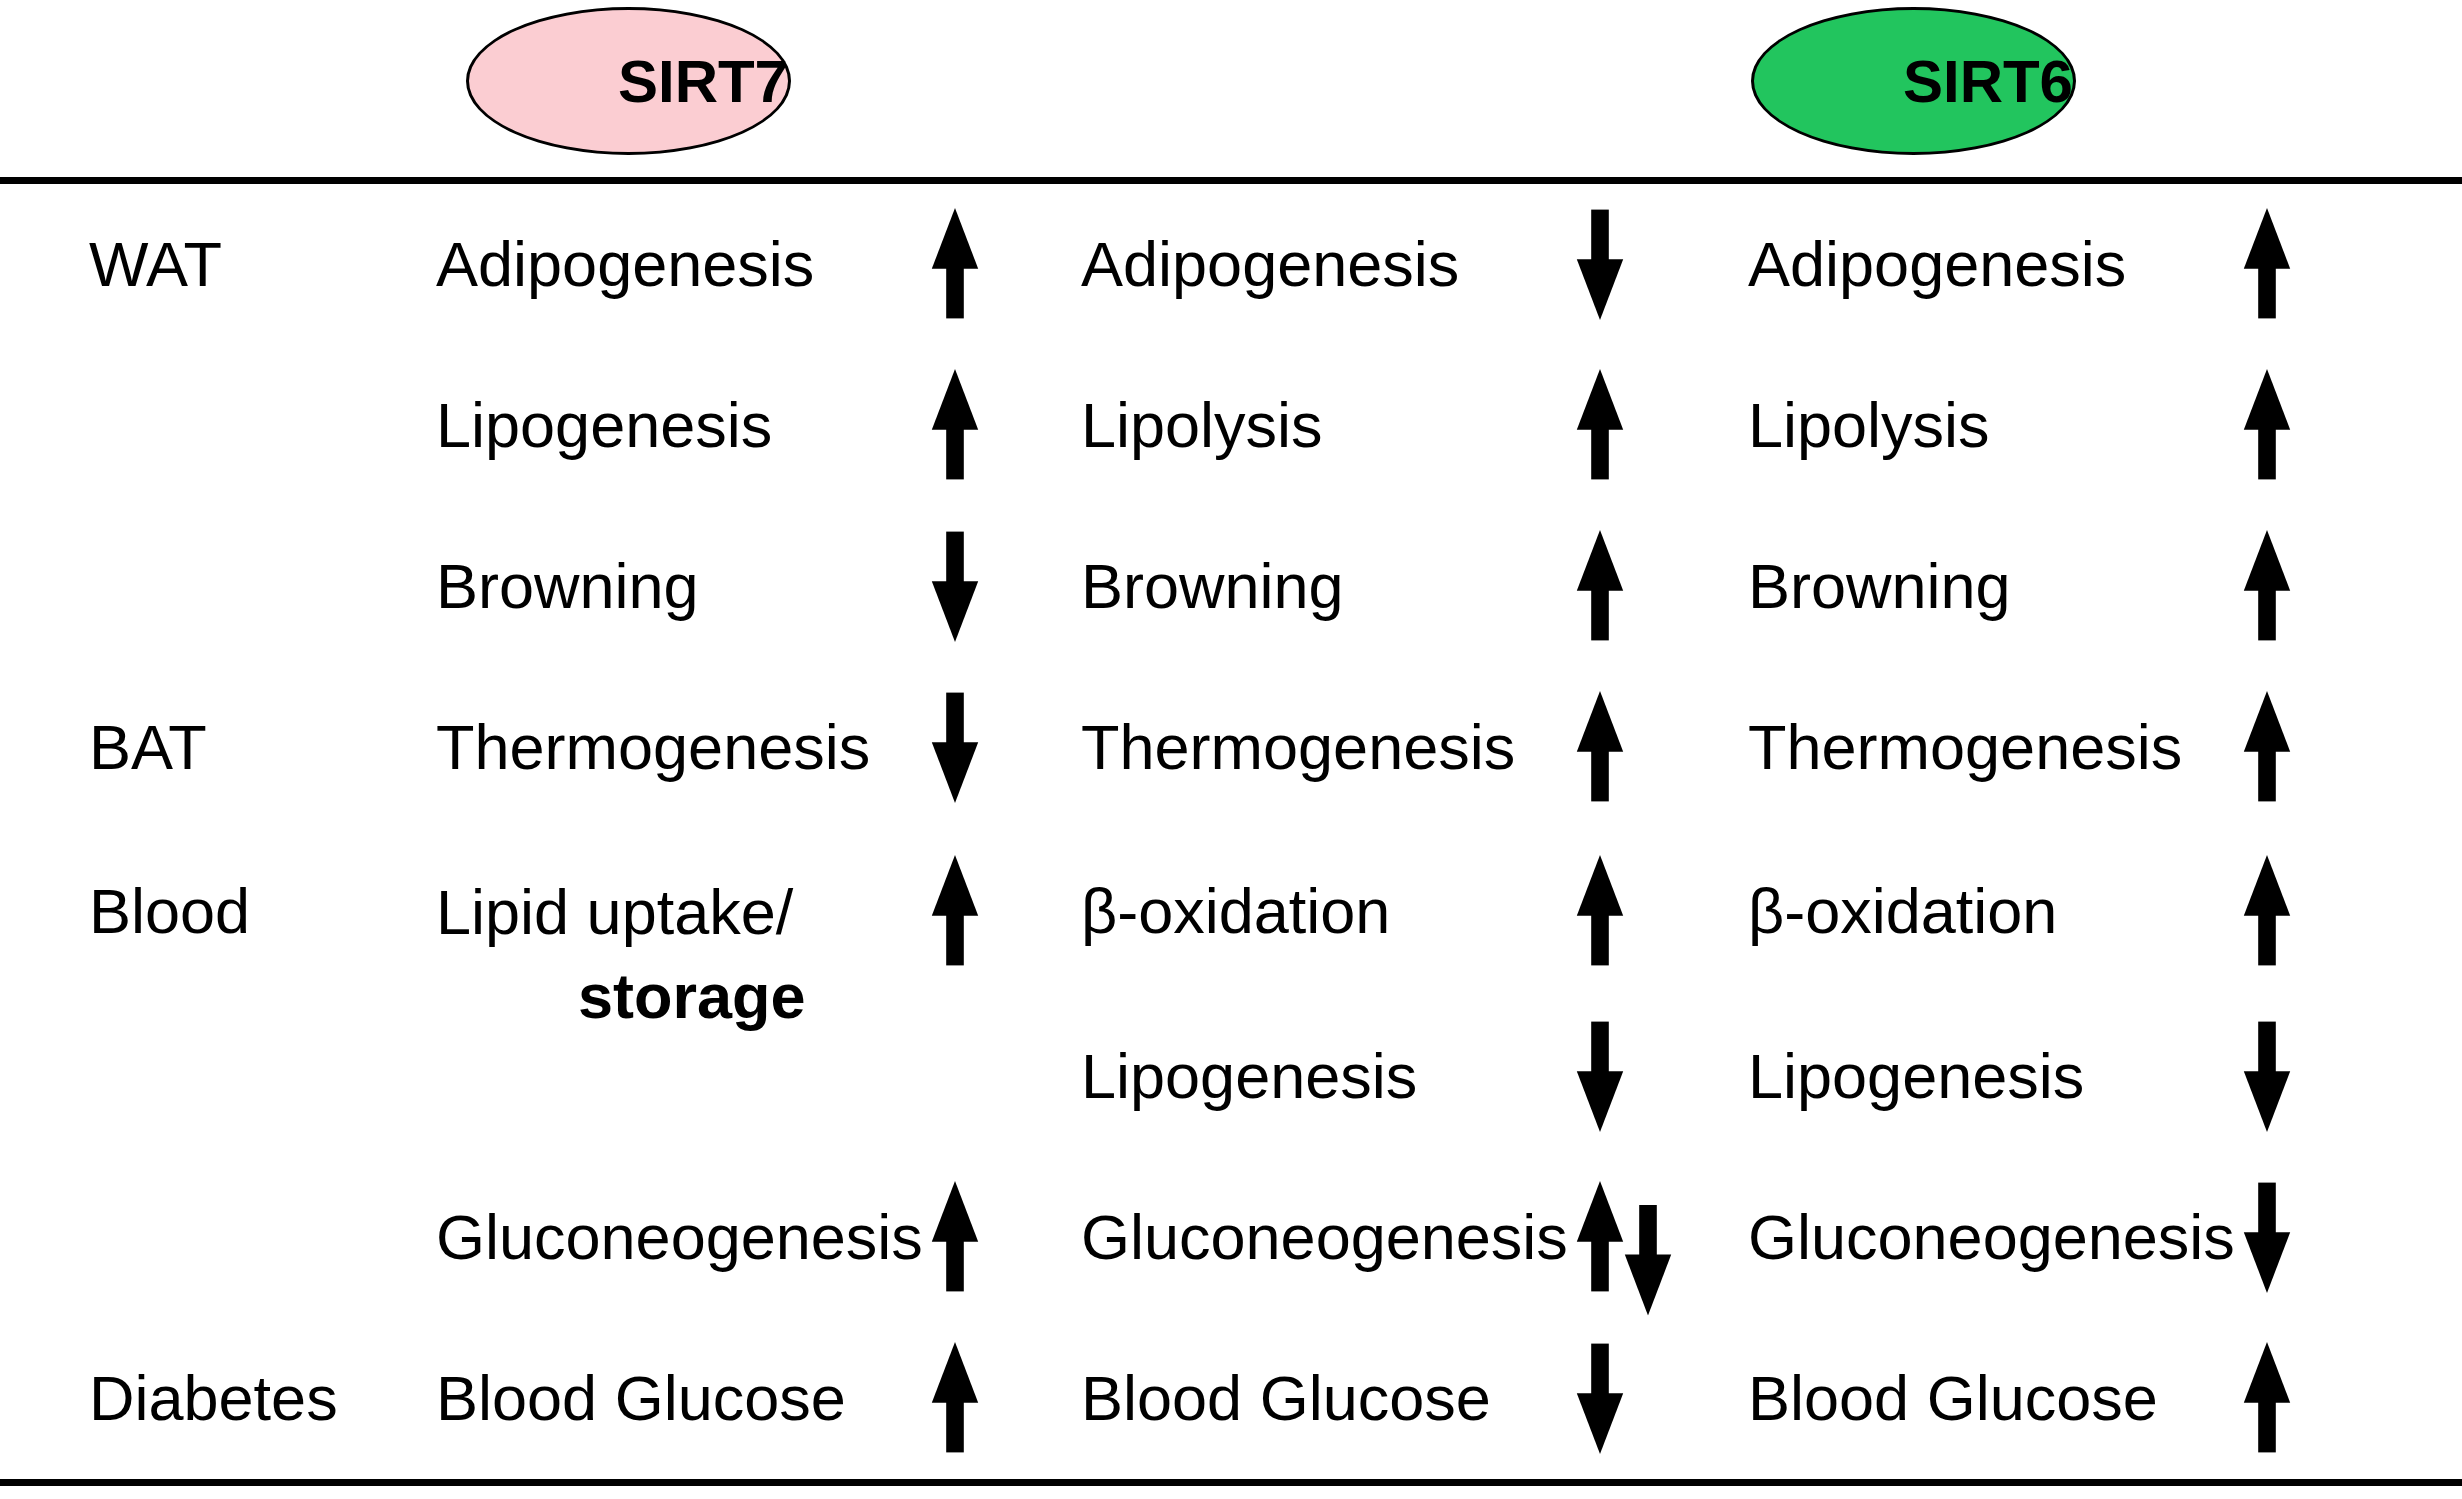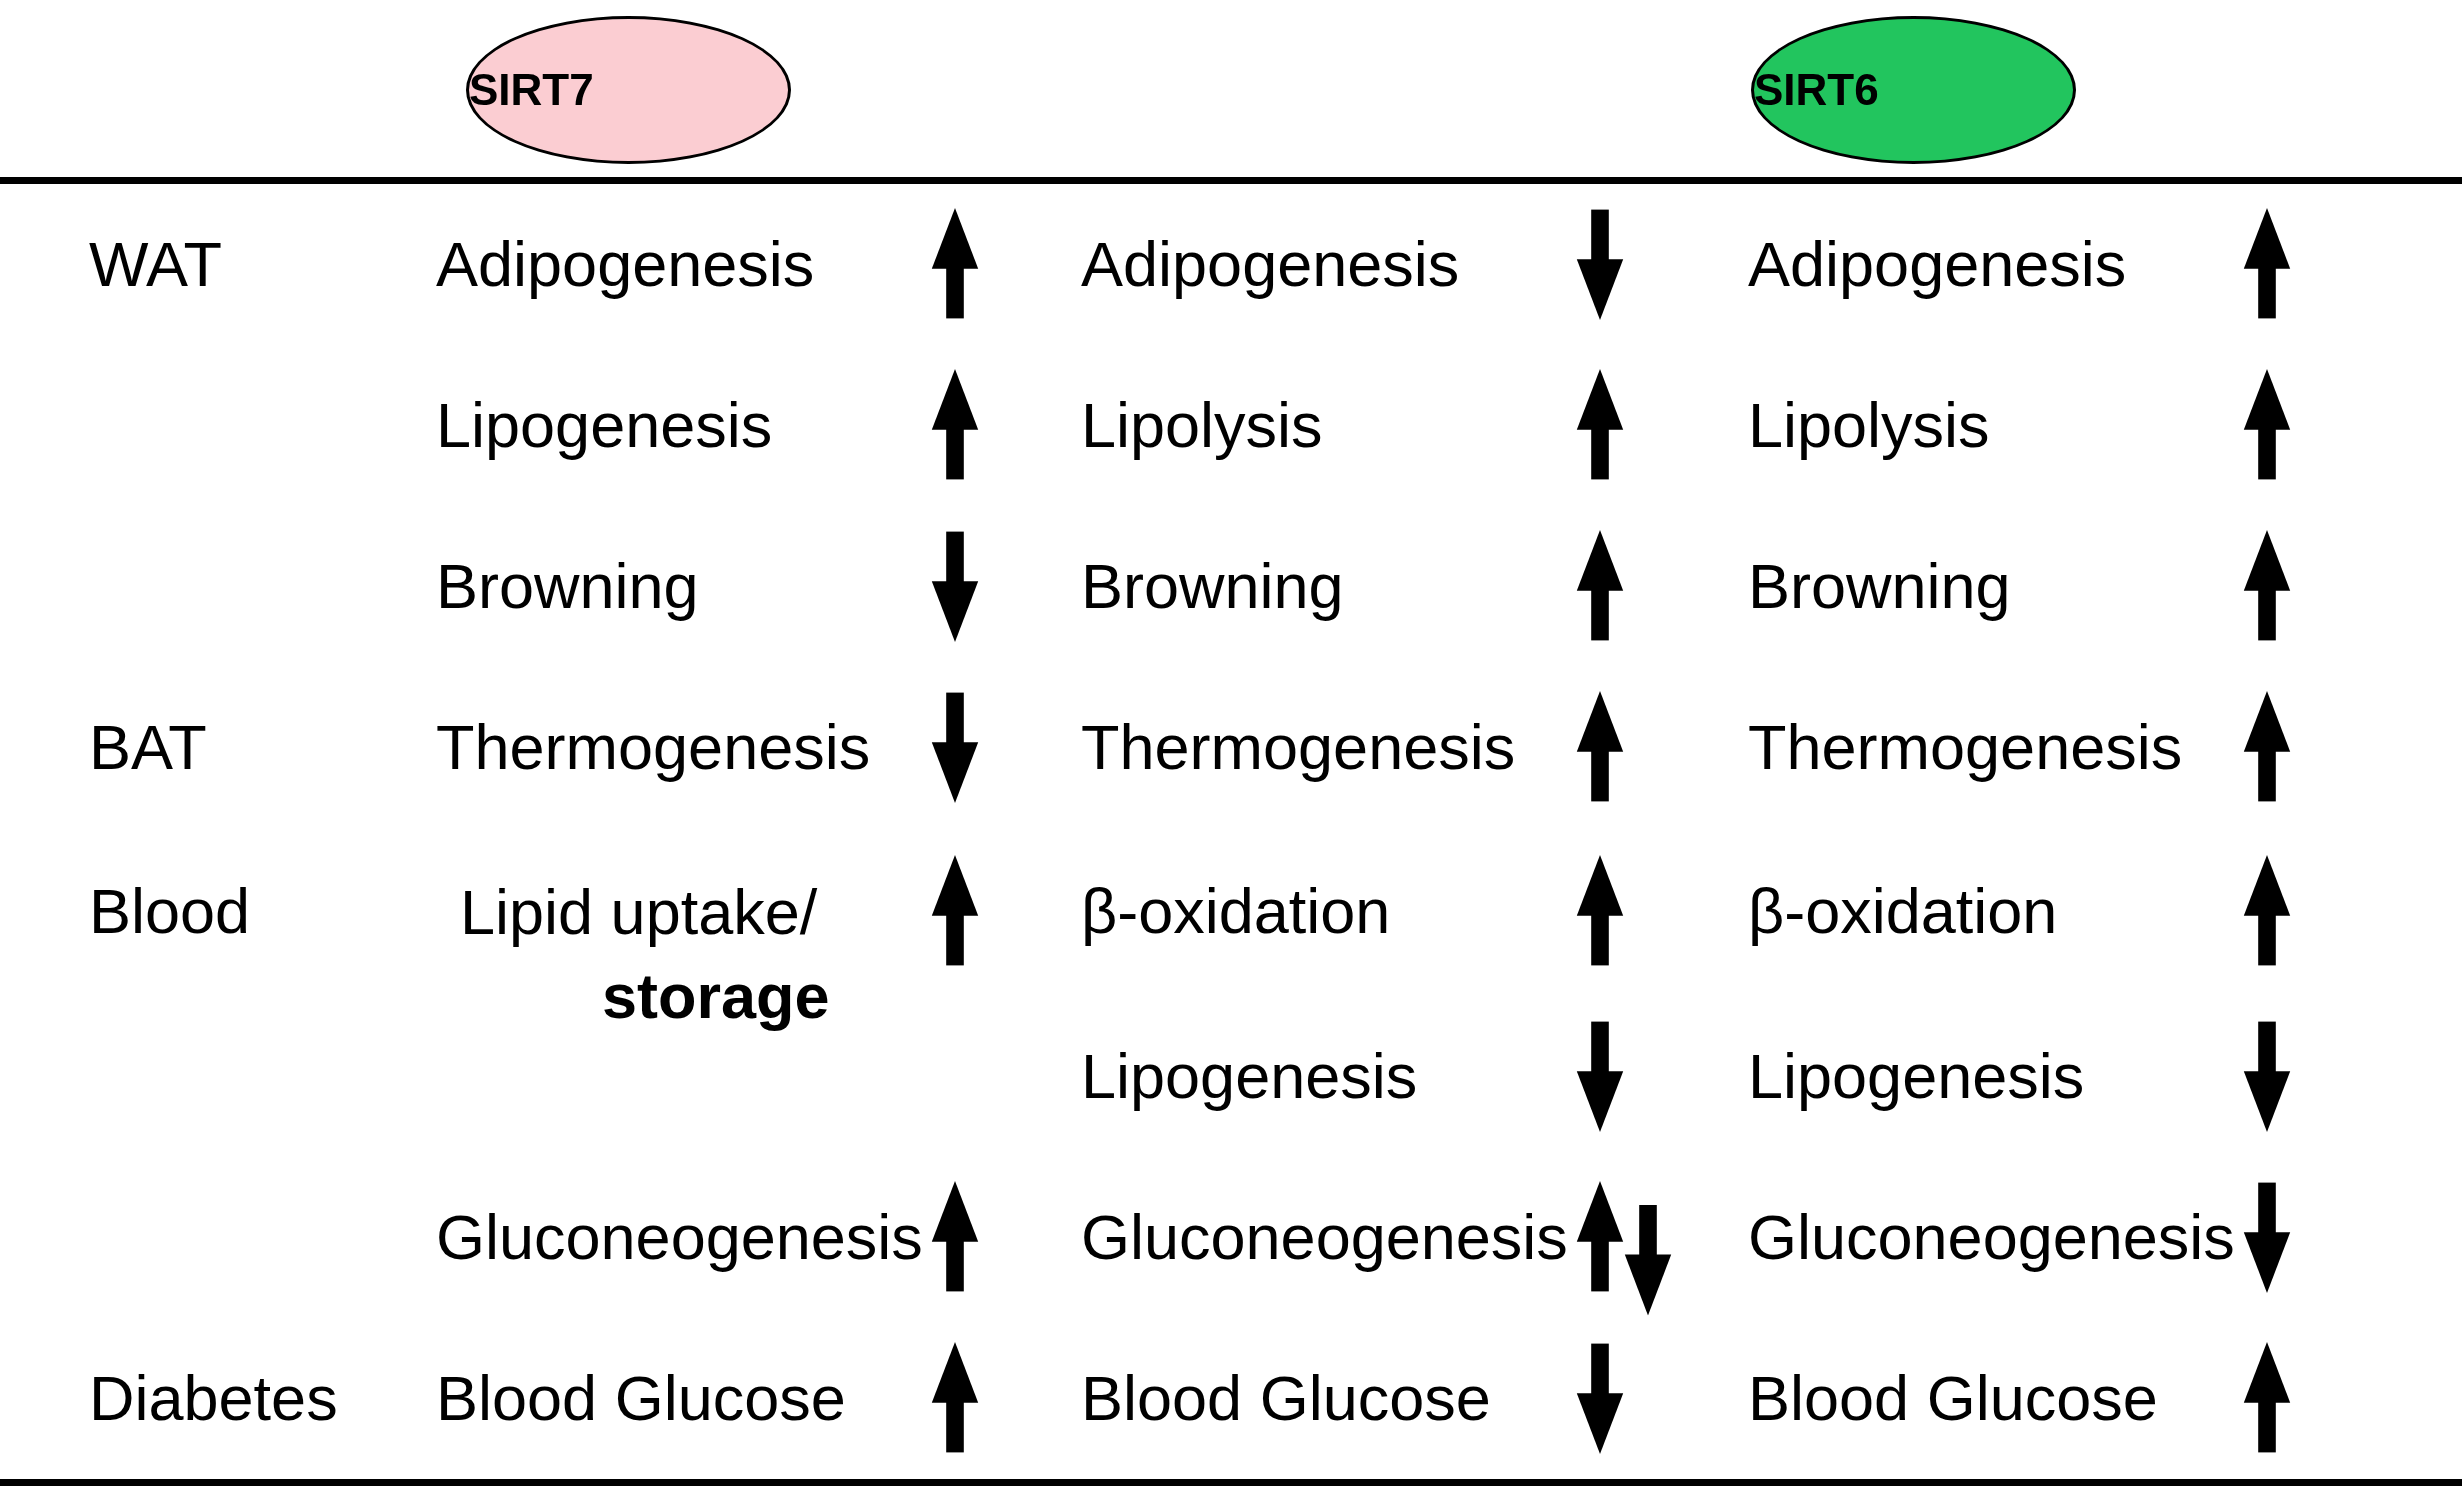--- a/index.html
+++ b/index.html
@@ -7,28 +7,28 @@
     position:relative;
     width:2462px;height:1500px;
     background:#ffffff;
     font-family:"Liberation Sans", sans-serif;
     color:#000;
     overflow:hidden;
   }
   
   .ellipse{
     position:absolute;
-    top:16px;
+    top:7px;
     width:325px;height:148px;
     border:3.7px solid #000;
     border-radius:50%;
     box-sizing:border-box;
-    display:flex;align-items:center;justify-content:flex-start;
+    display:flex;align-items:center;justify-content:flex-end;
     font-weight:bold;
-    font-size:44px;
+    font-size:60px;
   }
   .e1{left:466px;}
   .e2{left:1100px;}
   .e3{left:1751px;}
   
   .rule{position:absolute;left:0;right:0;height:6.7px;background:#000;}
   .rule-top{top:177px;}
   .rule-bottom{top:1479px;}
   
   .content{
@@ -46,21 +46,21 @@
     display:flex;
     align-items:center;
     font-size:63px;
     line-height:84px;
     white-space:nowrap;
   }
   .pad{}
   .t{justify-content:flex-start;}
   .p{justify-content:flex-start;}
   .a{justify-content:flex-start;}
-  .two-line{transform:translateY(43px);margin-left:24px;}
+  .two-line{transform:translateY(43px);}
   .two-line .indent{padding-left:142px;font-weight:bold;}
   
   .arrow svg{display:block;}
   .arrow .arr{width:54px;height:112px;}
   .arrow .second{transform:translateY(22.4px);margin-left:-6px;}
   .arr polygon,.arr rect{fill:#000;stroke:none;}
 </style>
 </head>
 <body>
 

